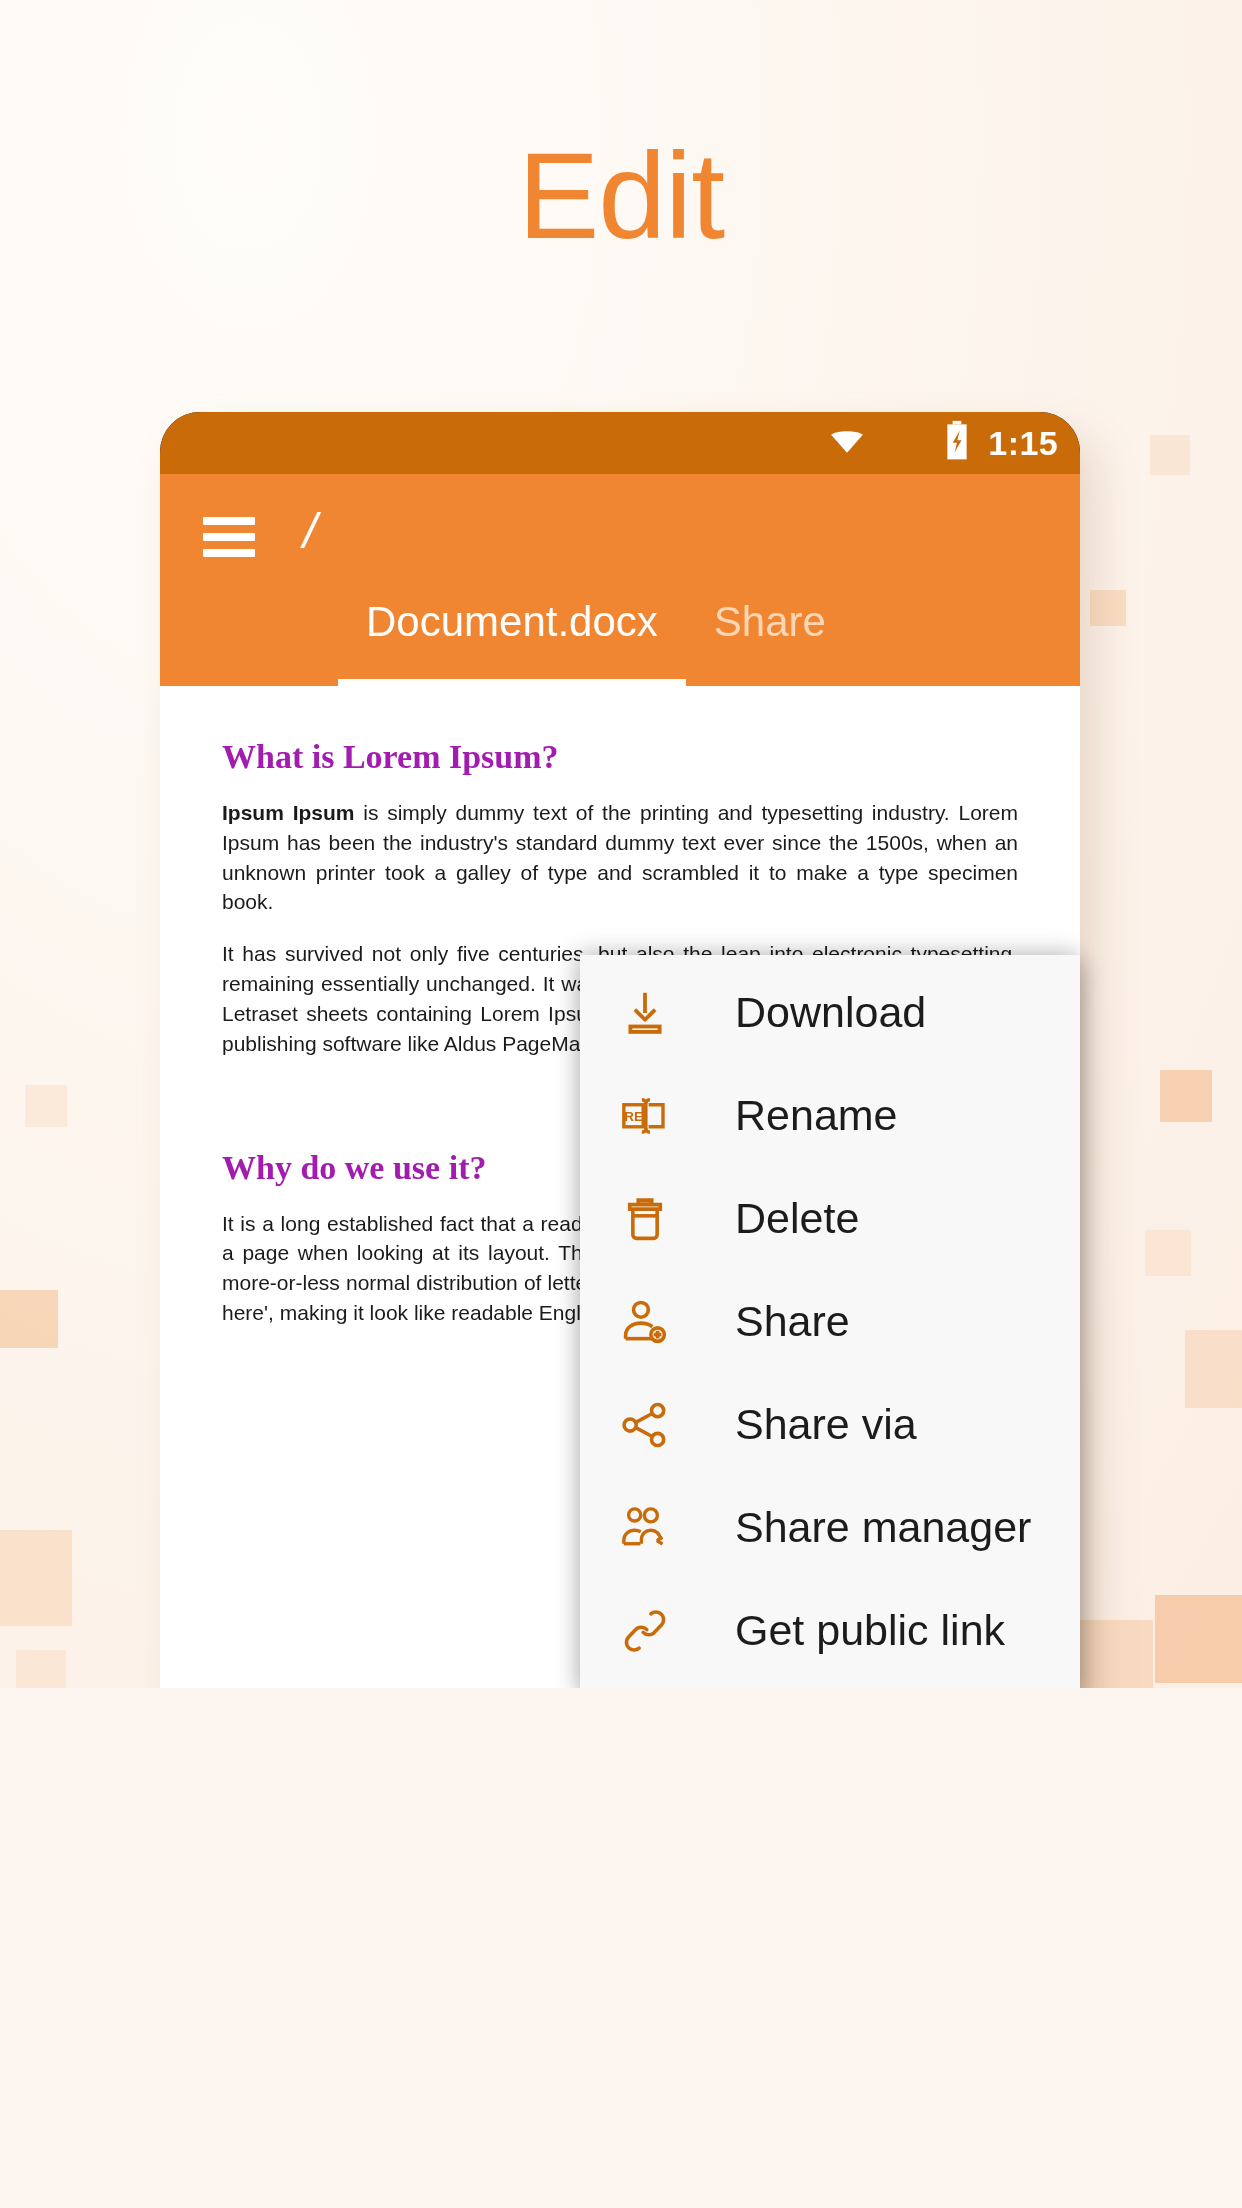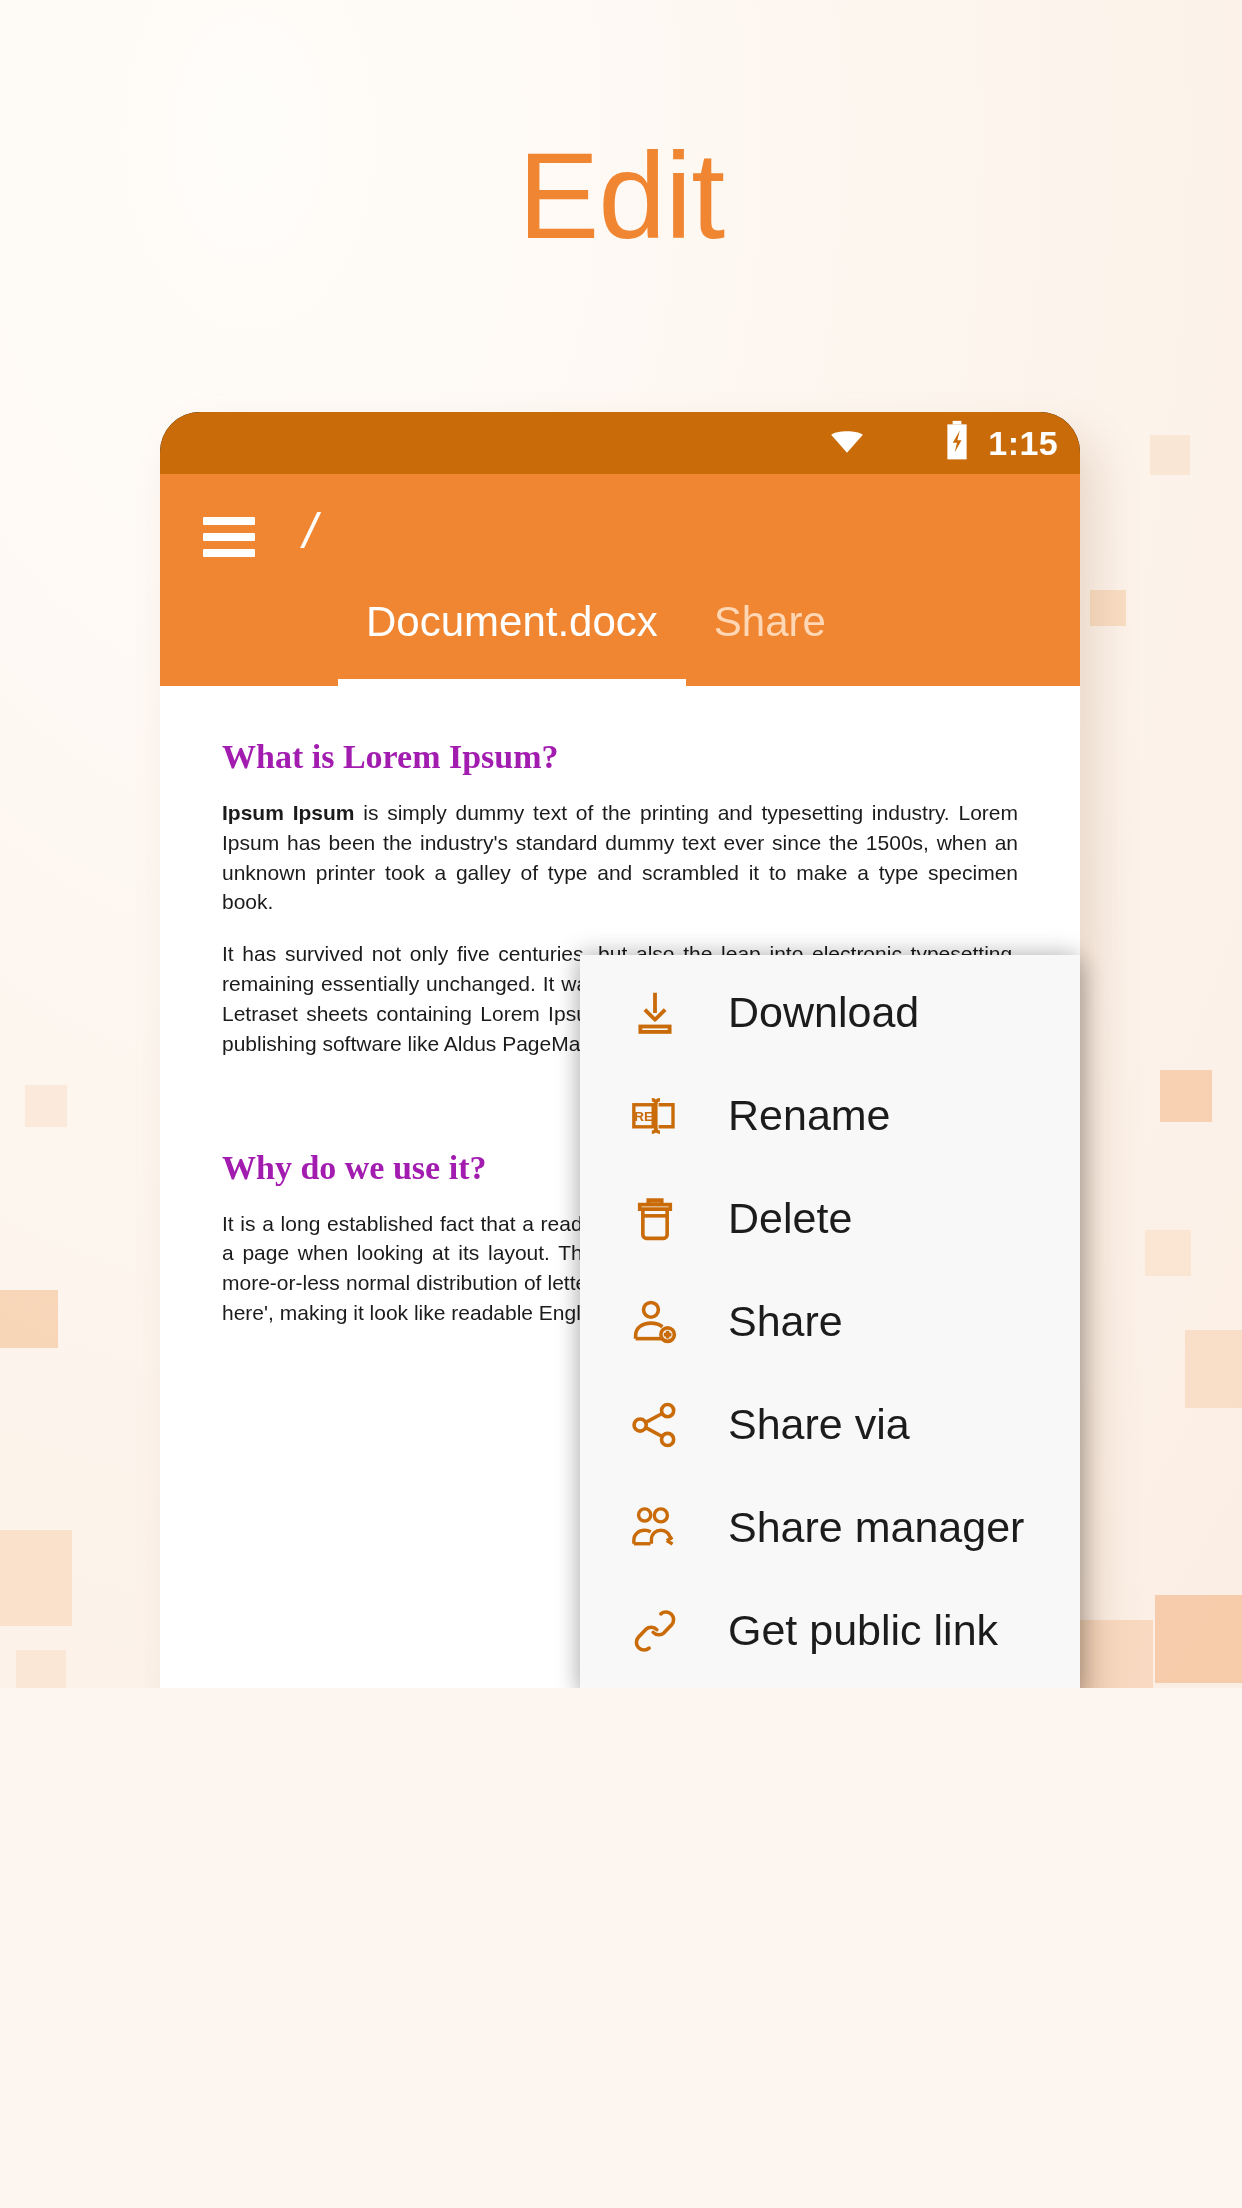--- a/index.html
+++ b/index.html
@@ -122,21 +122,21 @@
   #ctx-menu {
     position:absolute; left:580px; top:955px;
     width:500px; height:740px;
     background:#f8f8f8;
     box-shadow: -4px -4px 22px rgba(0,0,0,0.18), 4px 8px 22px rgba(0,0,0,0.22);
     z-index:6;
     padding-top:6px;
   }
   .ctx-item {
     height:103px; display:flex; align-items:center;
-    padding-left:46px; gap:44px;text-align:center;
+    padding-left:36px; gap:61px;text-align:center;
   }
   .ctx-icon { width:58px; height:58px; flex:0 0 58px; display:flex; align-items:center; justify-content:center; }
   .ctx-label { font-size:43px; color:#1c1c1c; white-space:nowrap; }
 </style>
 </head>
 <body>
 
 <div id="page">
 
   <div class="bg-squares">

